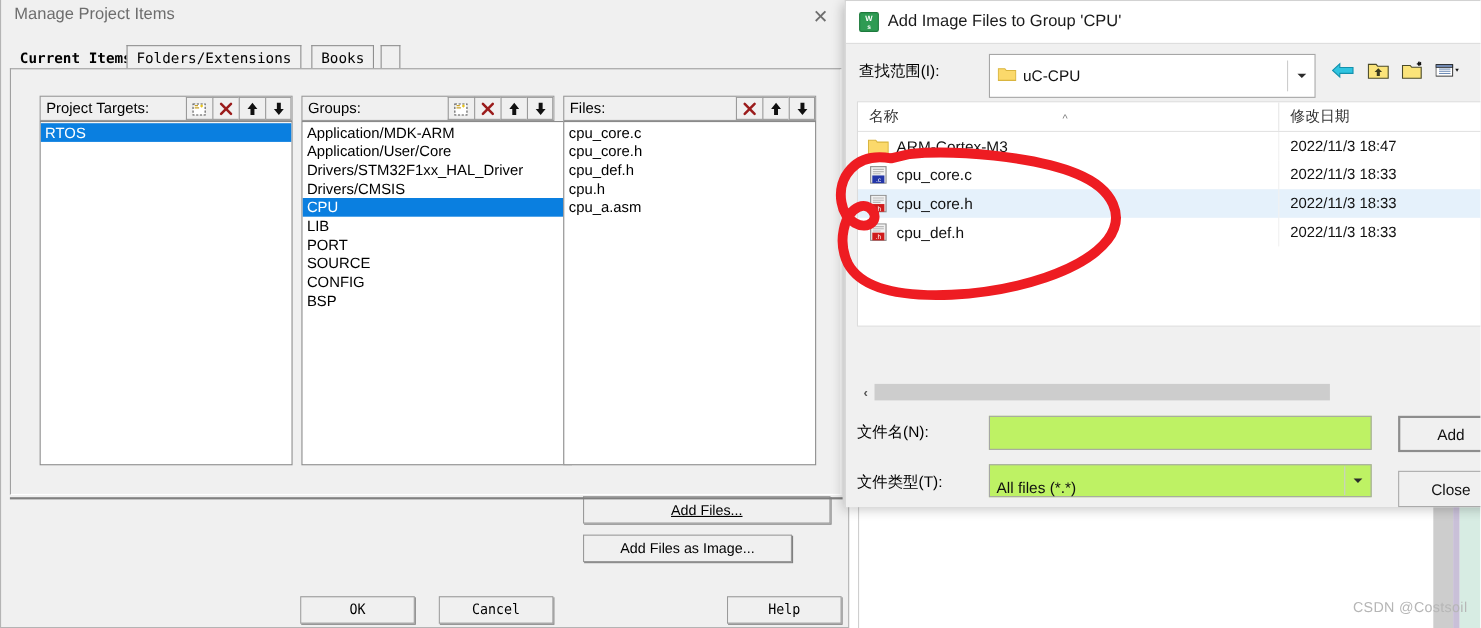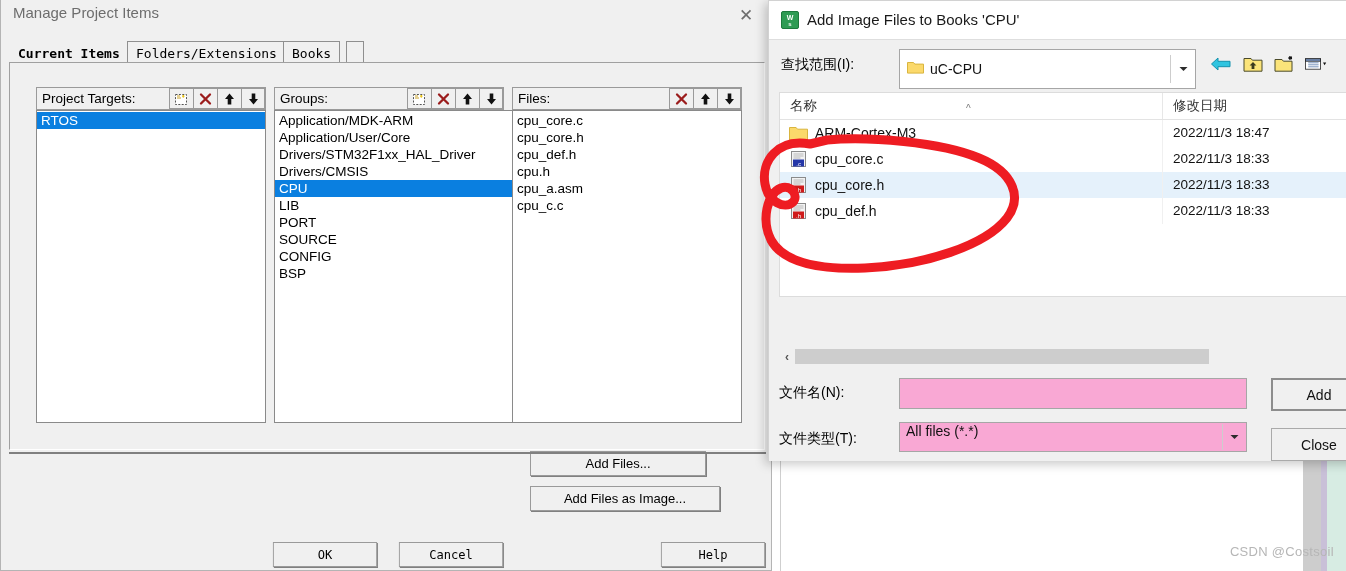--- a/index.html
+++ b/index.html
@@ -127,21 +127,21 @@
     white-space: nowrap;
     line-height: 19px;
   }
   .tab.active {
     font-weight: bold;
     border-top-color: #f0f0f0;
     border-left-color: #f0f0f0;
     height: 24px;
   }
   .tab.t0 { left: 0px; }
-  .tab.t1 { left: 118px; }
+  .tab.t1 { left: 106px; }
   .tab.t2 { left: 274px; }
   .tab.t3 { left: 337px; width: 17px; }
 
   
   .mpi-panel {
     position: absolute;
     left: 8px;
     top: 87px;
     width: 756px;
     height: 388px;
@@ -429,26 +429,26 @@
   .fd-field-label {
     position: absolute;
     left: 10px;
     font-size: 14px;
     color: #000;
     white-space: nowrap;
   }
   .fd-input {
     position: absolute;
     box-sizing: border-box;
-    background: #f9a8d4;
+    background: #bef264;
     border: 1px solid #a6a6a6;
     font-size: 14px;
     color: #111;
     display: flex;
-    align-items: flex-start;
+    align-items: flex-end;
     padding-left: 6px;
   }
   .fd-input.combo { padding-left: 6px; }
   .fd-input .cdrop2 {
     position: absolute;
     right: 1px;
     top: 1px;
     bottom: 1px;
     width: 22px;
     border-left: 1px solid #cdcdcd;
@@ -591,44 +591,43 @@
             <path d="M6.5 12.5 L11 7 H8.3 V1.5 H4.7 V7 H2 Z" fill="#111"></path>
           </svg>
       </div>
     </div>
     <div class="listbox" style="left:511px; top:135px; width:230px; height:313px;">
       <div class="row">cpu_core.c</div>
       <div class="row">cpu_core.h</div>
       <div class="row">cpu_def.h</div>
       <div class="row">cpu.h</div>
       <div class="row">cpu_a.asm</div>
-      <div class="row">cpu_c.c</div>
-    </div>
-
-    <div class="btn" style="left:529px; top:476px; width:176px; height:25px;">Add Files...</div>
+    </div>
+
+    <div class="btn" style="left:529px; top:476px; width:225px; height:25px;text-decoration:underline;">Add Files...</div>
     <div class="btn" style="left:529px; top:511px; width:190px; height:25px;">Add Files as Image...</div>
 
     <div class="mpi-sep"></div>
 
     <div class="btn mono squeezed" style="left:268px; top:567px; width:112px; height:25px;">OK</div>
     <div class="btn mono squeezed" style="left:394px; top:567px; width:112px; height:25px;">Cancel</div>
     <div class="btn mono squeezed" style="left:656px; top:567px; width:112px; height:25px;">Help</div>
   </div>
 
   <div class="fd-window">
 
     <div class="fd-titlebar"></div>
     <div class="fd-appicon">
       <svg width="18" height="18" viewBox="0 0 18 18">
         <rect x="0.5" y="0.5" width="17" height="17" rx="1.5" fill="#2e9b53" stroke="#1d7a3c"></rect>
         <text x="9" y="8.5" font-size="7" fill="#ffffff" text-anchor="middle" font-family="Liberation Sans, sans-serif" font-weight="bold">W</text>
         <text x="9" y="15" font-size="6" fill="#ffffff" text-anchor="middle" font-family="Liberation Sans, sans-serif" font-weight="bold">s</text>
       </svg>
     </div>
-    <div class="fd-title">Add Image Files to Books 'CPU'</div>
+    <div class="fd-title">Add Image Files to Group 'CPU'</div>
 
     <div class="fd-body">
 
       <div class="fd-lookin-label">查找范围(I):</div>
       <div class="fd-combo">
         <span class="folder-ico">
           <svg width="17" height="14" viewBox="0 0 17 14">
               <path d="M0.5 2.5 h6 l1.3 1.6 H16.5 v9 H0.5 Z" fill="#fbd96b" stroke="#d9b53f"></path>
             </svg>
         </span>

